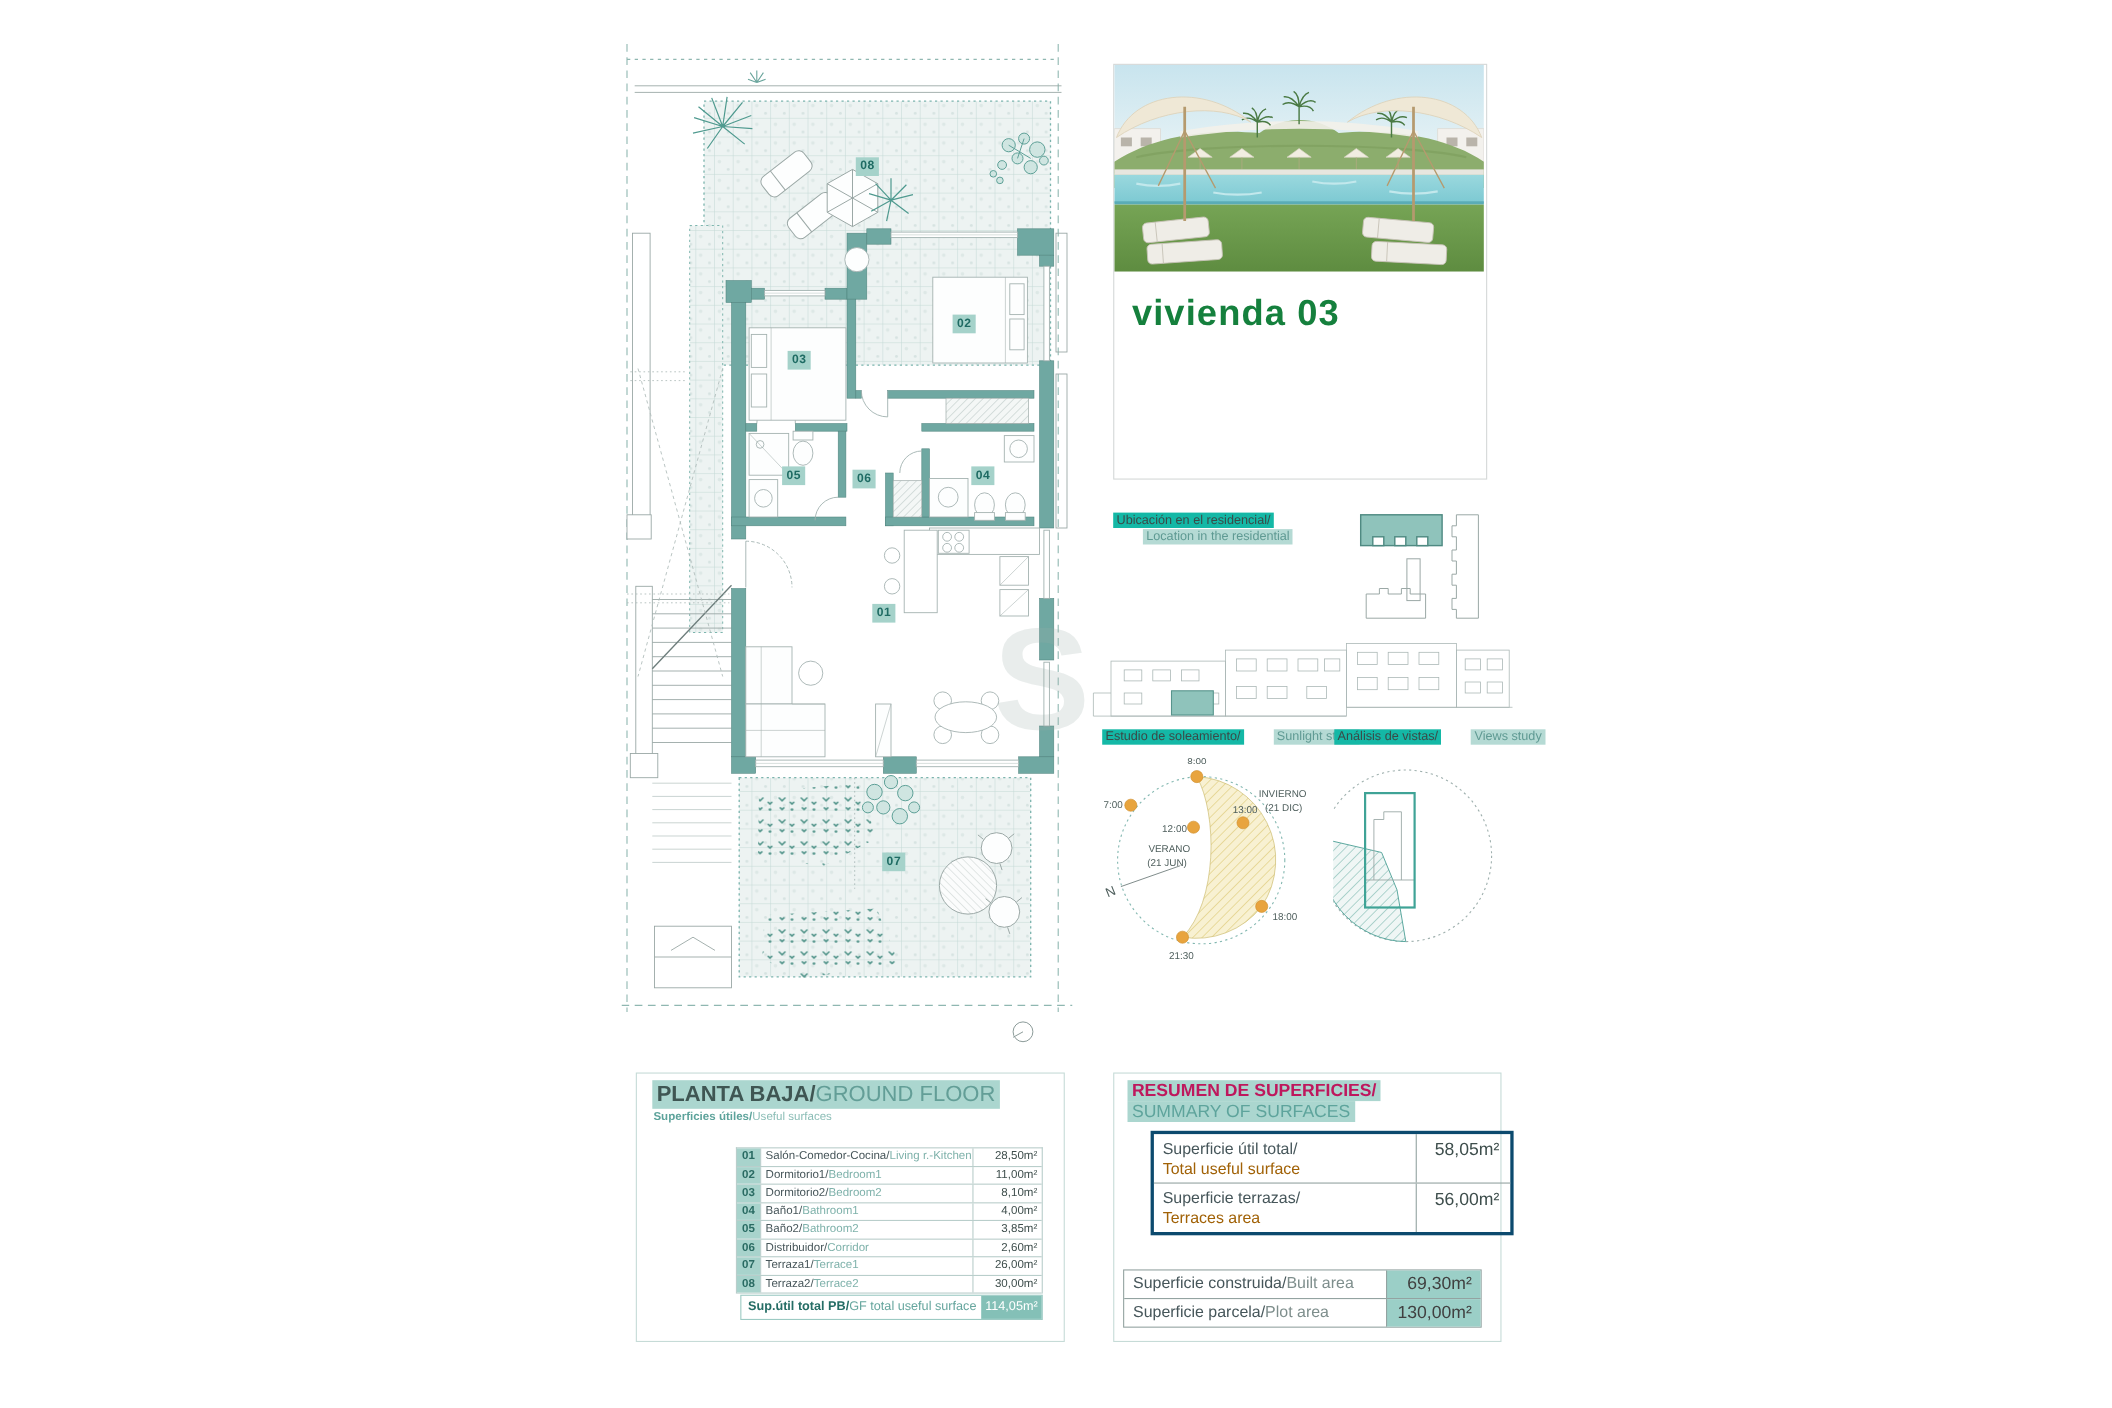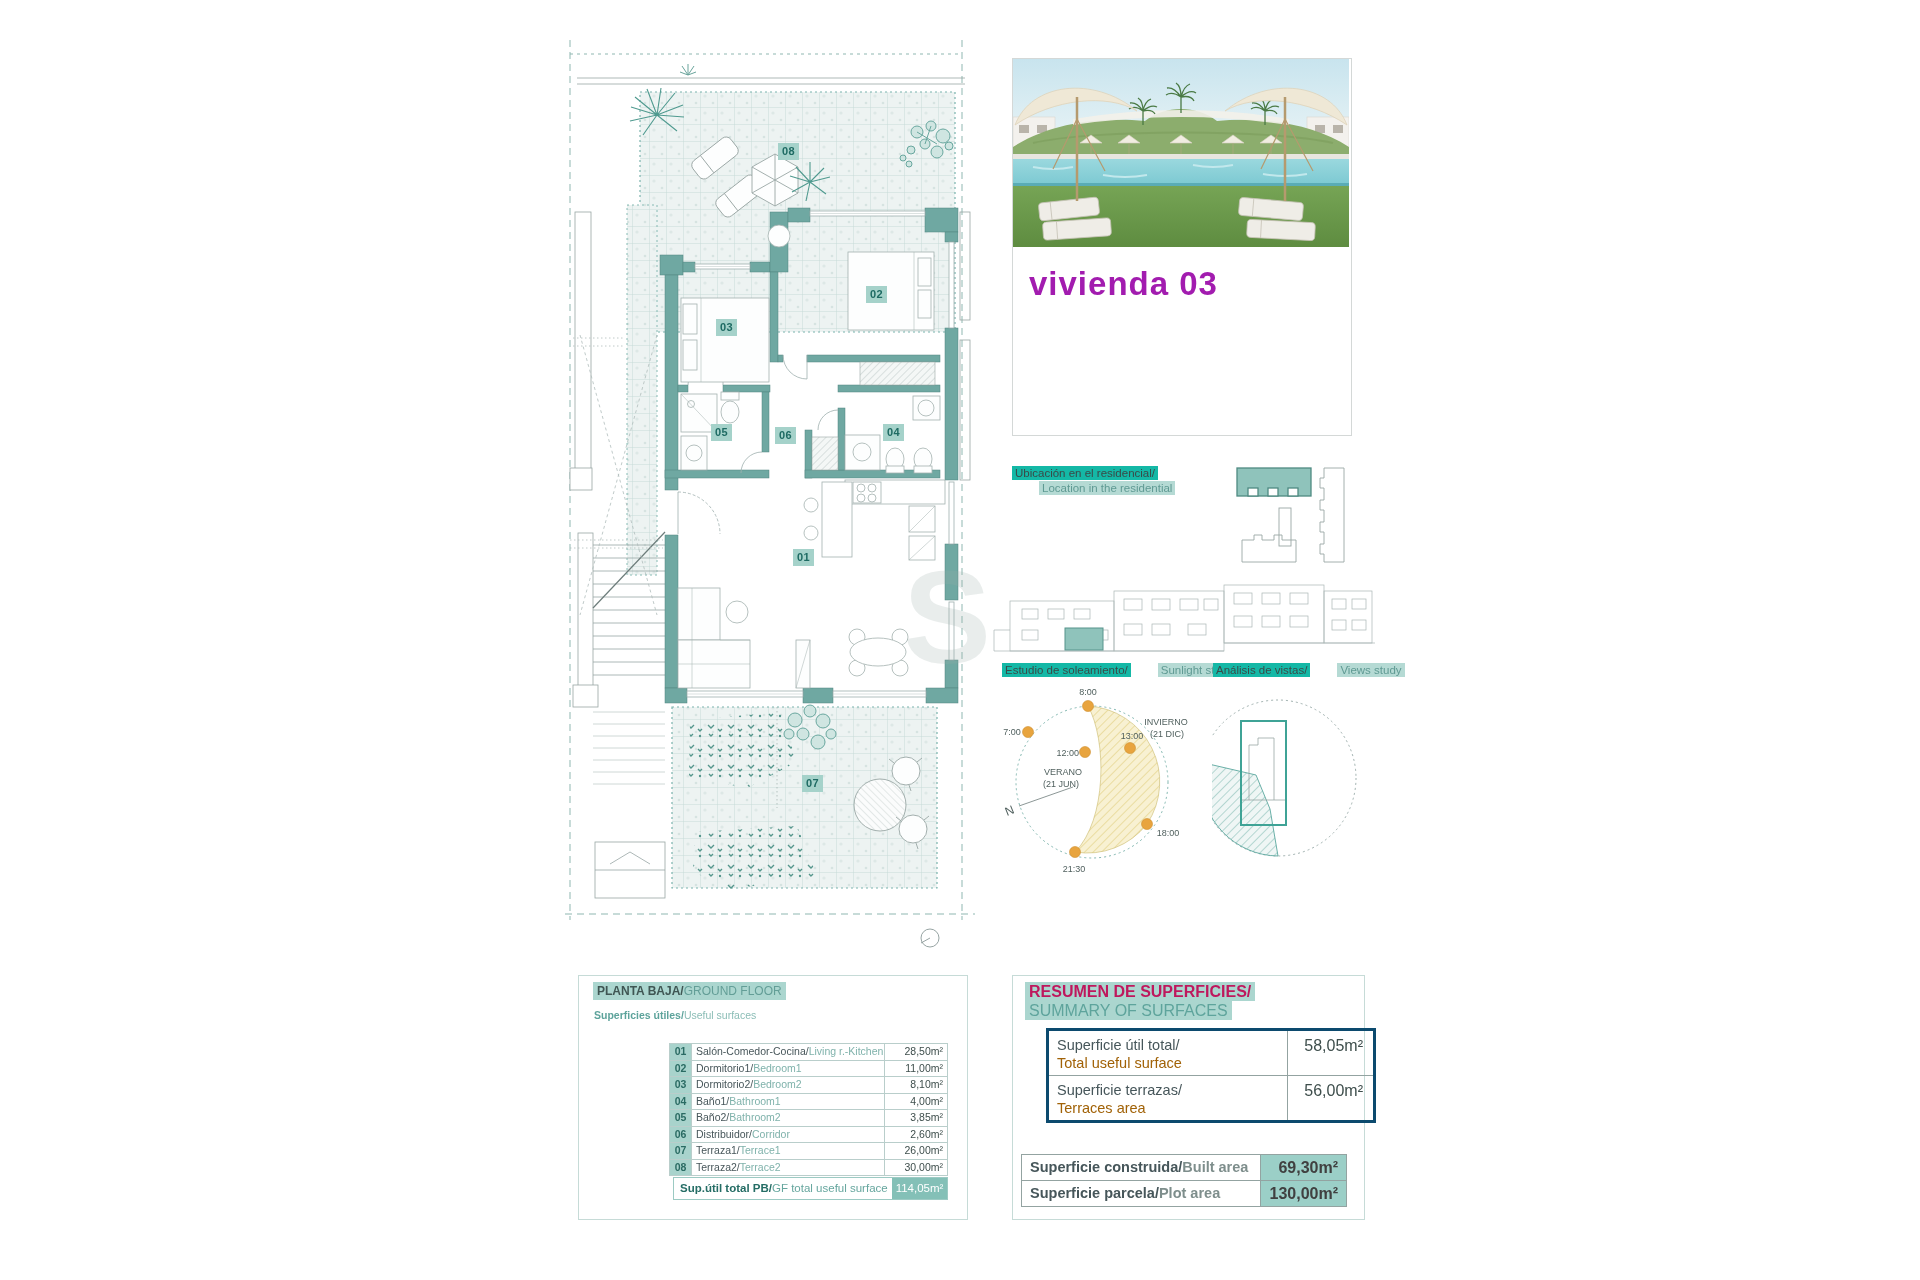--- a/index.html
+++ b/index.html
@@ -4,28 +4,28 @@
 <style>
   html,body{margin:0;padding:0;background:#ffffff;}
   body{width:1920px;height:1280px;position:relative;font-family:"Liberation Sans",sans-serif;color:#44504e;overflow:hidden;}
   .abs{position:absolute;}
   
   .room-label{position:absolute;background:#a5d2ca;color:#1e6b63;font-size:11px;font-weight:bold;
     padding:3px 4px;line-height:1;letter-spacing:.5px;}
   
   .photo-card{left:1012px;top:58px;width:338px;height:376px;border:1px solid #d4d8d7;background:#fff;}
   .photo-card svg{display:block;}
-  .vivienda-title{position:absolute;left:16px;top:206px;font-size:33px;font-weight:600;color:#a21caf;letter-spacing:1px;}
+  .vivienda-title{position:absolute;left:16px;top:206px;font-size:33px;font-weight:600;color:#15803d;letter-spacing:1px;}
   
   .cap{font-size:11.5px;line-height:15px;}
   .cap .es{background:#14b8a6;color:#3a4a48;padding:1px 3px;}
   .cap .en{background:#b5dad4;color:#5f9a93;padding:1px 3px;margin-left:27px;}
   
   .gf-box{left:578px;top:975px;width:388px;height:243px;border:1px solid #c6dbd7;background:#fff;}
-  .gf-title{position:absolute;left:14px;top:8px;font-size:12px;}
+  .gf-title{position:absolute;left:14px;top:8px;font-size:20px;}
   .gf-title .hl{background:#abd6cf;padding:2px 4px;}
   .gf-title .es{font-weight:bold;color:#3f5653;}
   .gf-title .en{color:#639e97;}
   .gf-sub{position:absolute;left:15px;top:33px;font-size:10.5px;}
   .gf-sub .es{color:#5da39b;font-weight:bold;}
   .gf-sub .en{color:#8bbdb6;}
   .gf-table{position:absolute;left:90px;top:67px;width:277px;border:1px solid #b9cecb;border-bottom:none;}
   .gf-row{display:flex;height:15.5px;border-bottom:1px solid #b9cecb;font-size:10.5px;line-height:15.5px;}
   .gf-num{width:21px;background:#a8d3cc;color:#2a6b63;font-weight:bold;text-align:center;}
   .gf-name{flex:1;padding-left:4px;white-space:nowrap;overflow:hidden;border-left:1px solid #b9cecb;border-right:1px solid #b9cecb;}
@@ -44,21 +44,21 @@
   .sum-title .es{font-weight:bold;color:#be185d;margin-top:40px;}
   .sum-title .en{color:#5ea49c;}
   .sum-tableA{position:absolute;left:8px;top:52px;width:324px;border:3px solid #0c4a6e;margin-left:25px;}
   .sum-rowA{display:flex;height:44px;border-bottom:1px solid #93a3a1;}
   .sum-rowA:last-child{border-bottom:none;}
   .sum-desc{flex:1;padding:5px 8px;font-size:14.5px;line-height:18px;}
   .sum-desc .es{color:#46565a;display:block;}
   .sum-desc .en{color:#a16207;display:block;}
   .sum-valcell{width:86px;border-left:1px solid #93a3a1;font-size:16px;color:#3e4e4c;text-align:right;padding:6px 10px 0 0;box-sizing:border-box;}
   .sum-tableB{position:absolute;left:8px;top:178px;width:324px;border:1px solid #93a3a1;}
-  .sum-rowB{display:flex;height:25px;border-bottom:1px solid #93a3a1;font-size:14.5px;line-height:25px;font-weight:bold;}
+  .sum-rowB{display:flex;height:25px;border-bottom:1px solid #93a3a1;font-size:14.5px;line-height:25px;}
   .sum-rowB:last-child{border-bottom:none;}
   .sum-rowB .desc{flex:1;padding-left:8px;white-space:nowrap;}
   .sum-rowB .desc .es{color:#46565a;}
   .sum-rowB .desc .en{color:#7e8e8c;}
   .sum-rowB .val{width:86px;border-left:1px solid #93a3a1;background:#9bcfc7;color:#404040;font-size:16px;text-align:right;padding-right:8px;box-sizing:border-box;}
   
   .watermark{left:903px;top:552px;font-size:132px;font-weight:bold;color:rgba(154,172,170,0.22);line-height:1;}
   
   text{font-family:"Liberation Sans",sans-serif;}
 </style>

